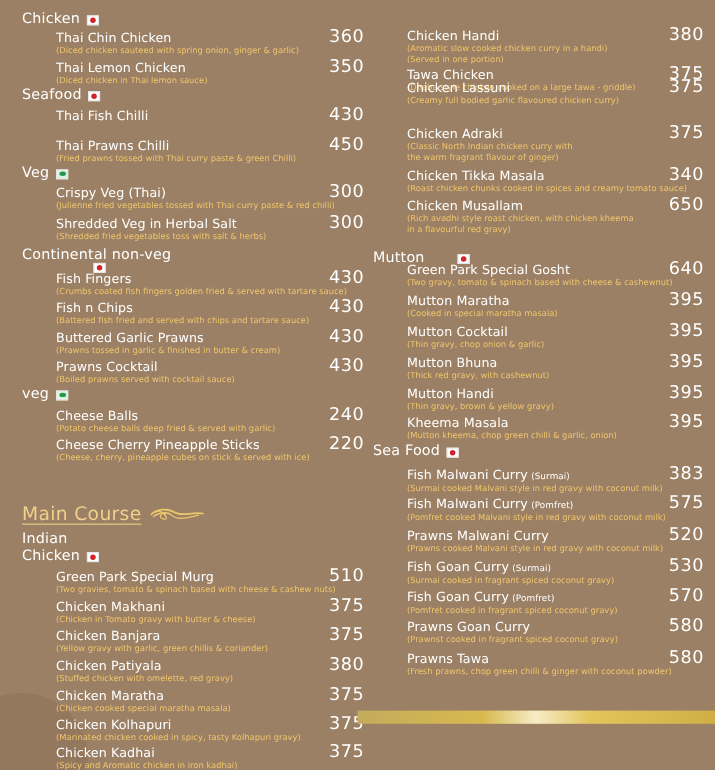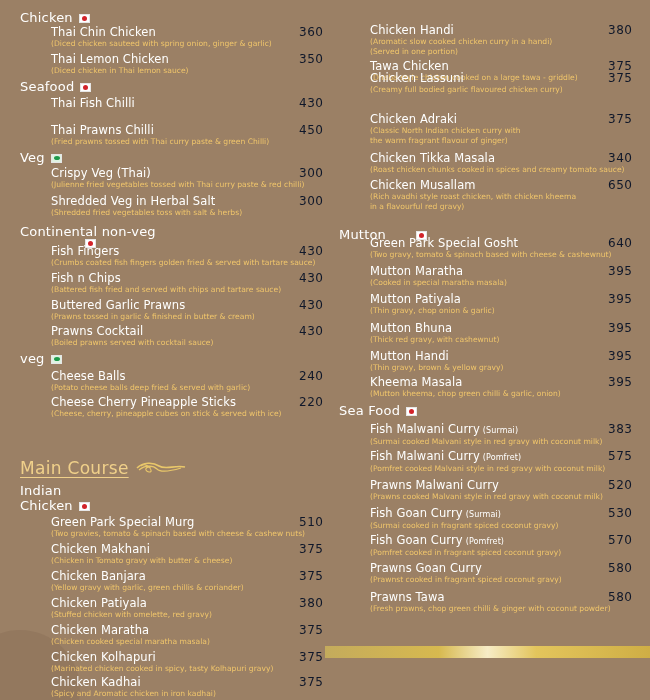--- a/index.html
+++ b/index.html
@@ -39,21 +39,21 @@
 
     .item { position: absolute; left: 20px; width: 302px; margin-left: 31px; }
     .col.right .item { left: 9px; width: 304px; }
     .item-row { display: flex; justify-content: space-between; align-items: baseline; }
     .item-name {
       color: #ffffff; font-size: 11.5px; line-height: 13px; white-space: nowrap;
       font-family: "DejaVu Sans", sans-serif; letter-spacing: 0.1px;
     }
     .item-note { font-size: 8px; color: #ffffff; margin-left: 3px; }
     .item-price {
-      color: #0f172a; font-size: 12px; line-height: 13px; width: 46px; text-align: left;
+      color: #ffffff; font-size: 16px; line-height: 13px; width: 46px; text-align: left;
       letter-spacing: 0.5px;
     }
     .col.left .item-price { margin-right: 8px; }
     .col.right .item-price { margin-right: 20px; }
     .item-desc {
       color: #f0c56b; font-size: 7.6px; line-height: 10px; white-space: nowrap;
       margin-top: 0px;
     }
 
     .main-course {
@@ -312,21 +312,21 @@
     </div>
     <div class="item" style="top:265px;">
       <div class="item-row">
           <span class="item-name">Mutton Maratha</span>
           <span class="item-price">395</span>
         </div>
       <div class="item-desc">(Cooked in special maratha masala)</div>
     </div>
     <div class="item" style="top:293px;">
       <div class="item-row">
-          <span class="item-name">Mutton Patiyala</span>
+          <span class="item-name">Mutton Cocktail</span>
           <span class="item-price">395</span>
         </div>
       <div class="item-desc">(Thin gravy, chop onion &amp; garlic)</div>
     </div>
     <div class="item" style="top:322px;">
       <div class="item-row">
           <span class="item-name">Mutton Bhuna</span>
           <span class="item-price">395</span>
         </div>
       <div class="item-desc">(Thick red gravy, with cashewnut)</div>

